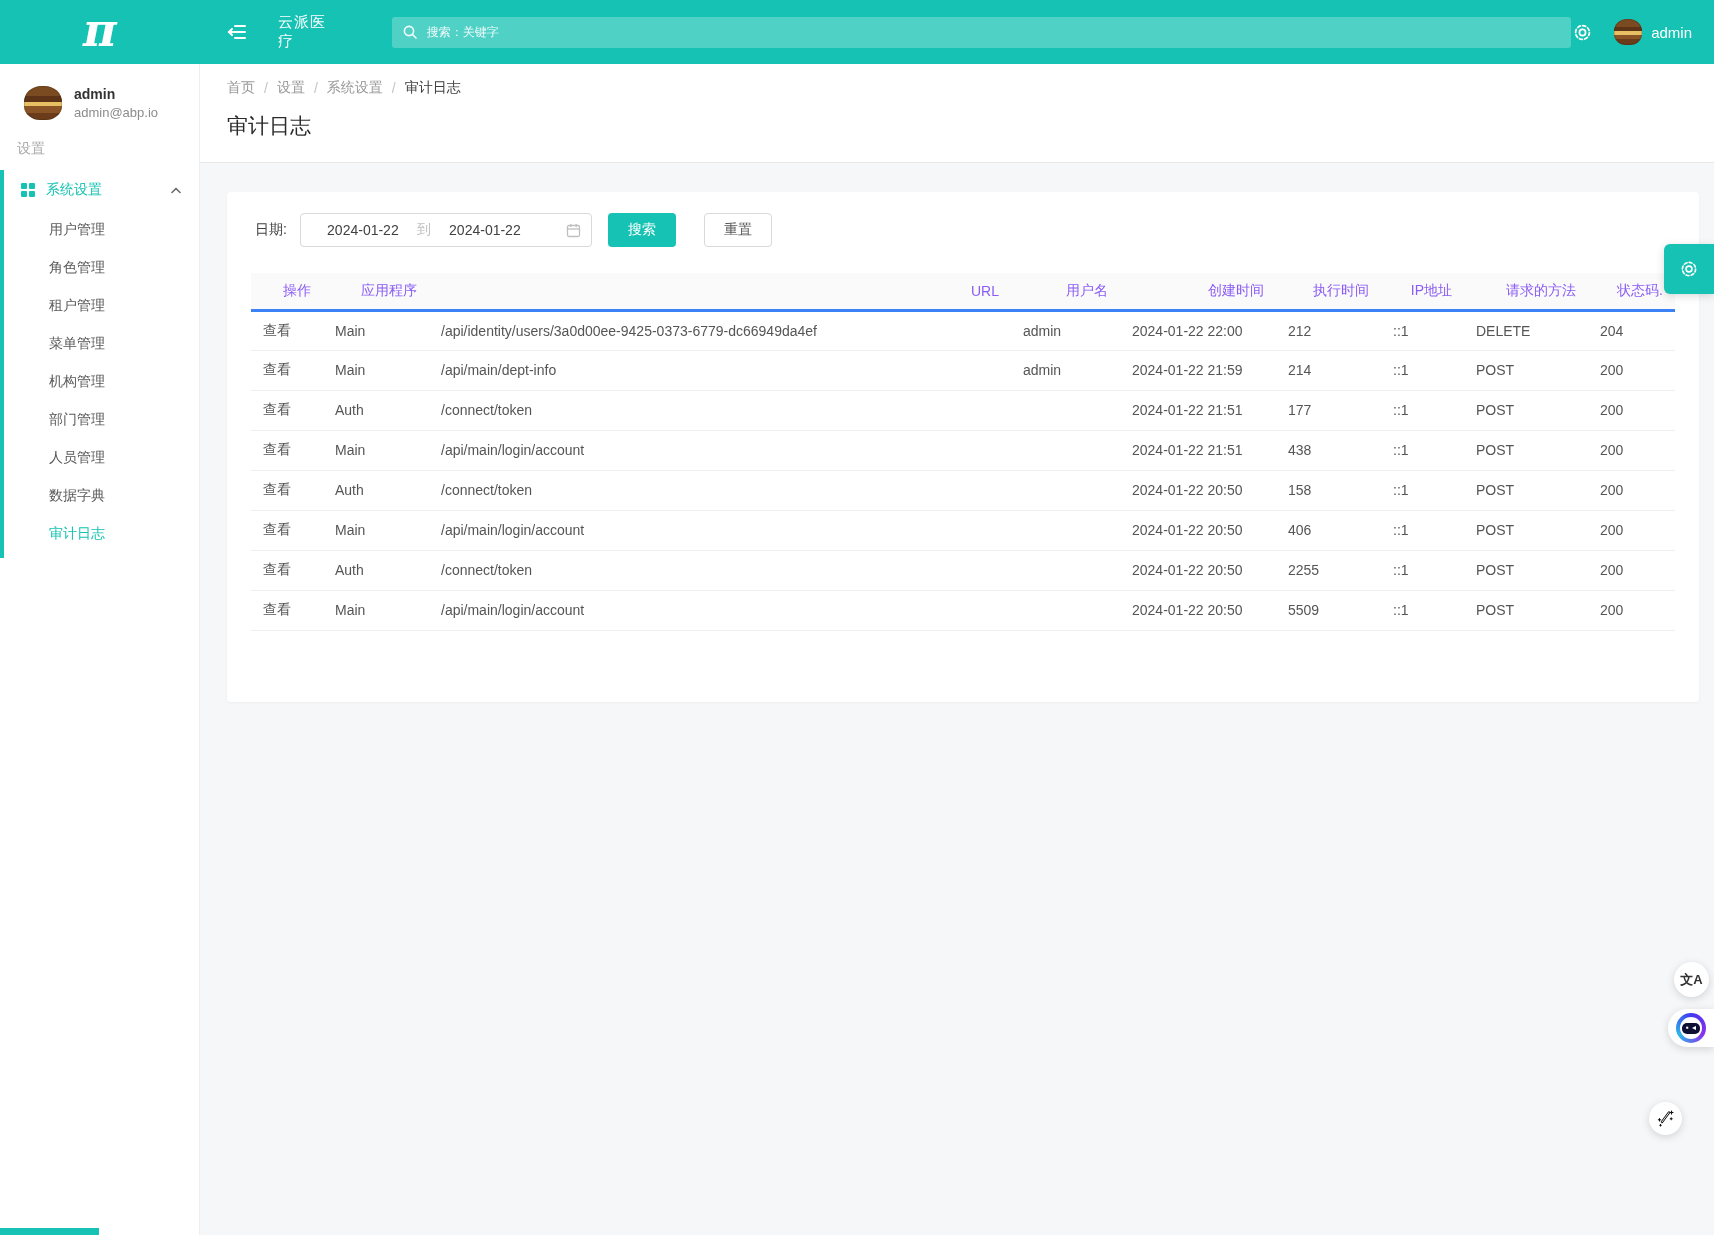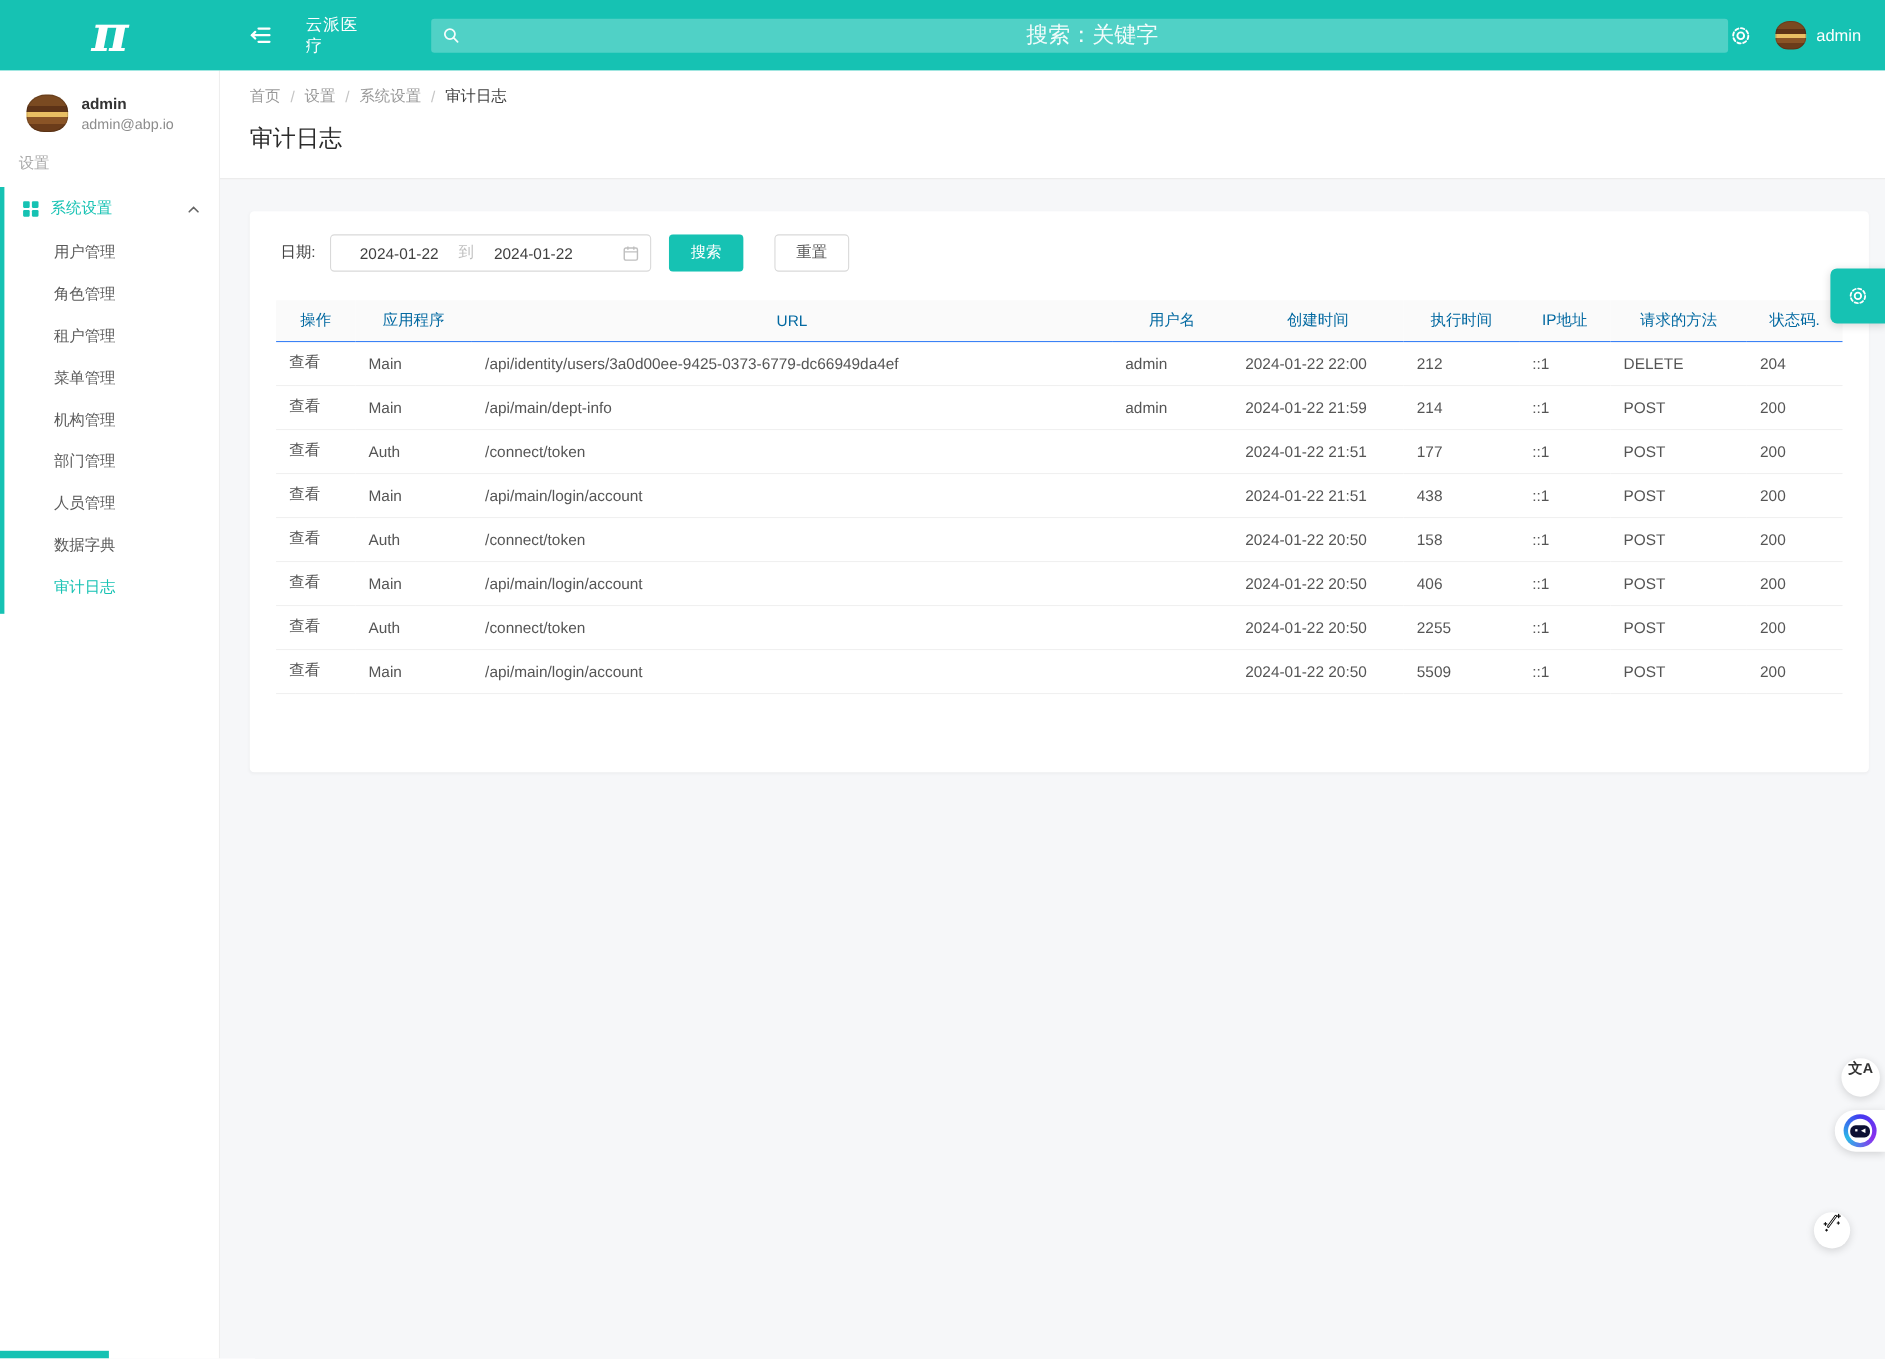--- a/index.html
+++ b/index.html
@@ -17,21 +17,21 @@
     font-size:14px;color:var(--text);background:#fff;
   }
   
   .topbar{height:64px;background:var(--accent);display:flex;align-items:center;color:#fff;position:relative;z-index:5;}
   .logo-area{width:200px;display:flex;justify-content:center;align-items:center;}
   .logo{font-family:"DejaVu Serif",serif;font-style:italic;font-weight:bold;font-size:46px;line-height:1;margin-top:-4px;}
   .collapse-btn{margin-left:26px;display:flex;align-items:center;cursor:pointer;}
   .app-title{margin-left:30px;font-size:15px;letter-spacing:1px;}
   .search-box{margin-left:50px;width:1180px;height:31px;background:rgba(255,255,255,.25);border-radius:3px;display:flex;align-items:center;padding:0 10px;}
   .search-box svg{flex:none;opacity:.95;}
-  .search-box input{flex:1;background:transparent;border:none;outline:none;color:#000000;font-size:20px;margin-left:7px;font-family:inherit;text-align:center;}
+  .search-box input{flex:1;background:transparent;border:none;outline:none;color:#000000;font-size:12px;margin-left:7px;font-family:inherit;}
   .search-box input::placeholder{color:rgba(255,255,255,.92);}
   .topbar-right{margin-left:auto;display:flex;align-items:center;gap:20px;padding-right:22px;}
   .topbar-user{display:flex;align-items:center;gap:9px;cursor:pointer;}
   .topbar-user .uname{font-size:15px;font-weight:500;}
   
   .burger{border-radius:46% 46% 42% 42%;background:linear-gradient(180deg,#7a4a21 0 30%,#5d3317 30% 46%,#e9bf63 46% 60%,#8a5426 60% 78%,#6b3c1a 78% 100%);box-shadow:inset 0 0 0 1px rgba(0,0,0,.15);}
   .burger.sm{width:28px;height:26px;}
   .burger.md{width:38px;height:34px;}
   
   .sidebar{position:absolute;top:64px;left:0;bottom:0;width:200px;background:#fff;border-right:1px solid #eee;z-index:4;}
@@ -63,30 +63,30 @@
   .date-label{margin-left:4px;color:#404040;}
   .range-picker{margin-left:13px;width:292px;height:34px;border:1px solid #d9d9d9;border-radius:4px;display:flex;align-items:center;padding:0 10px;background:#fff;}
   .range-picker input{border:none;outline:none;width:104px;text-align:center;font-size:14px;color:#404040;font-family:inherit;background:transparent;}
   .range-sep{color:#bfbfbf;margin:0 2px;}
   .cal-icon{margin-left:auto;display:flex;color:#bfbfbf;}
   .btn{height:34px;border-radius:4px;font-size:14px;padding:0 19px;cursor:pointer;border:1px solid transparent;font-family:inherit;}
   .btn-primary{background:var(--accent);color:#fff;margin-left:16px;}
   .btn-default{background:#fff;color:#595959;border-color:#d9d9d9;margin-left:28px;}
   
   table.audit{width:100%;border-collapse:collapse;margin-top:26px;table-layout:fixed;}
-  table.audit th{background:#fafafa;height:37px;text-align:center;font-weight:500;color:#0369a1;font-size:14px;padding:0 12px;border-bottom:1px solid #3b82f6;white-space:nowrap;}
+  table.audit th{background:#fafafa;height:37px;text-align:right;font-weight:500;color:#8b5cf6;font-size:14px;padding:0 12px;border-bottom:3px solid #3b82f6;white-space:nowrap;}
   table.audit td{height:40px;border-bottom:1px solid #f0f0f0;color:#555;font-size:14px;padding:0 12px;white-space:nowrap;overflow:hidden;text-overflow:ellipsis;}
   td.action-link{color:var(--accent);cursor:pointer;}
   
   .pagination{display:flex;justify-content:flex-end;align-items:center;gap:10px;padding:27px 6px 26px 0;color:#595959;}
   .pg-chev{display:flex;align-items:center;color:#ccc;cursor:pointer;}
   .pg-page{width:28px;height:28px;border:1px solid var(--accent);color:var(--accent);border-radius:4px;display:flex;align-items:center;justify-content:center;background:#fff;cursor:pointer;font-size:14px;}
   
   .drawer-gear{position:absolute;right:0;top:244px;width:50px;height:50px;background:var(--accent);border-radius:6px 0 0 6px;display:flex;align-items:center;justify-content:center;color:#fff;cursor:pointer;box-shadow:0 2px 8px rgba(0,0,0,.15);z-index:6;}
-  .float-circle{position:absolute;background:#fff;border-radius:50%;box-shadow:0 2px 8px rgba(0,0,0,.15);display:flex;align-items:flex-start;justify-content:center;cursor:pointer;z-index:6;}
+  .float-circle{position:absolute;background:#fff;border-radius:50%;box-shadow:0 2px 8px rgba(0,0,0,.15);display:flex;align-items:center;justify-content:center;cursor:pointer;z-index:6;}
   .translate-btn{right:5px;top:962px;width:35px;height:35px;font-size:13px;color:#333;font-weight:bold;}
   .robot-pill{position:absolute;right:0;top:1009px;width:46px;height:38px;background:#fff;border-radius:19px 0 0 19px;box-shadow:0 2px 8px rgba(0,0,0,.15);display:flex;align-items:center;justify-content:center;cursor:pointer;z-index:6;}
   .robot-face{width:30px;height:30px;border-radius:50%;background:conic-gradient(#4338f0,#8b30ee,#2bb8e8,#4338f0);display:flex;align-items:center;justify-content:center;}
   .robot-inner{width:22px;height:22px;border-radius:50%;background:#fff;display:flex;align-items:center;justify-content:center;}
   .robot-eyes{width:18px;height:11px;border-radius:5px;background:#0d1033;display:flex;align-items:center;justify-content:center;gap:3px;color:#fff;font-size:8px;line-height:1;}
   .robot-eyes i{font-style:normal;}
   .wand-btn{right:32px;top:1102px;width:33px;height:33px;color:#111;}
   svg{display:block;}
 </style>
 </head>

